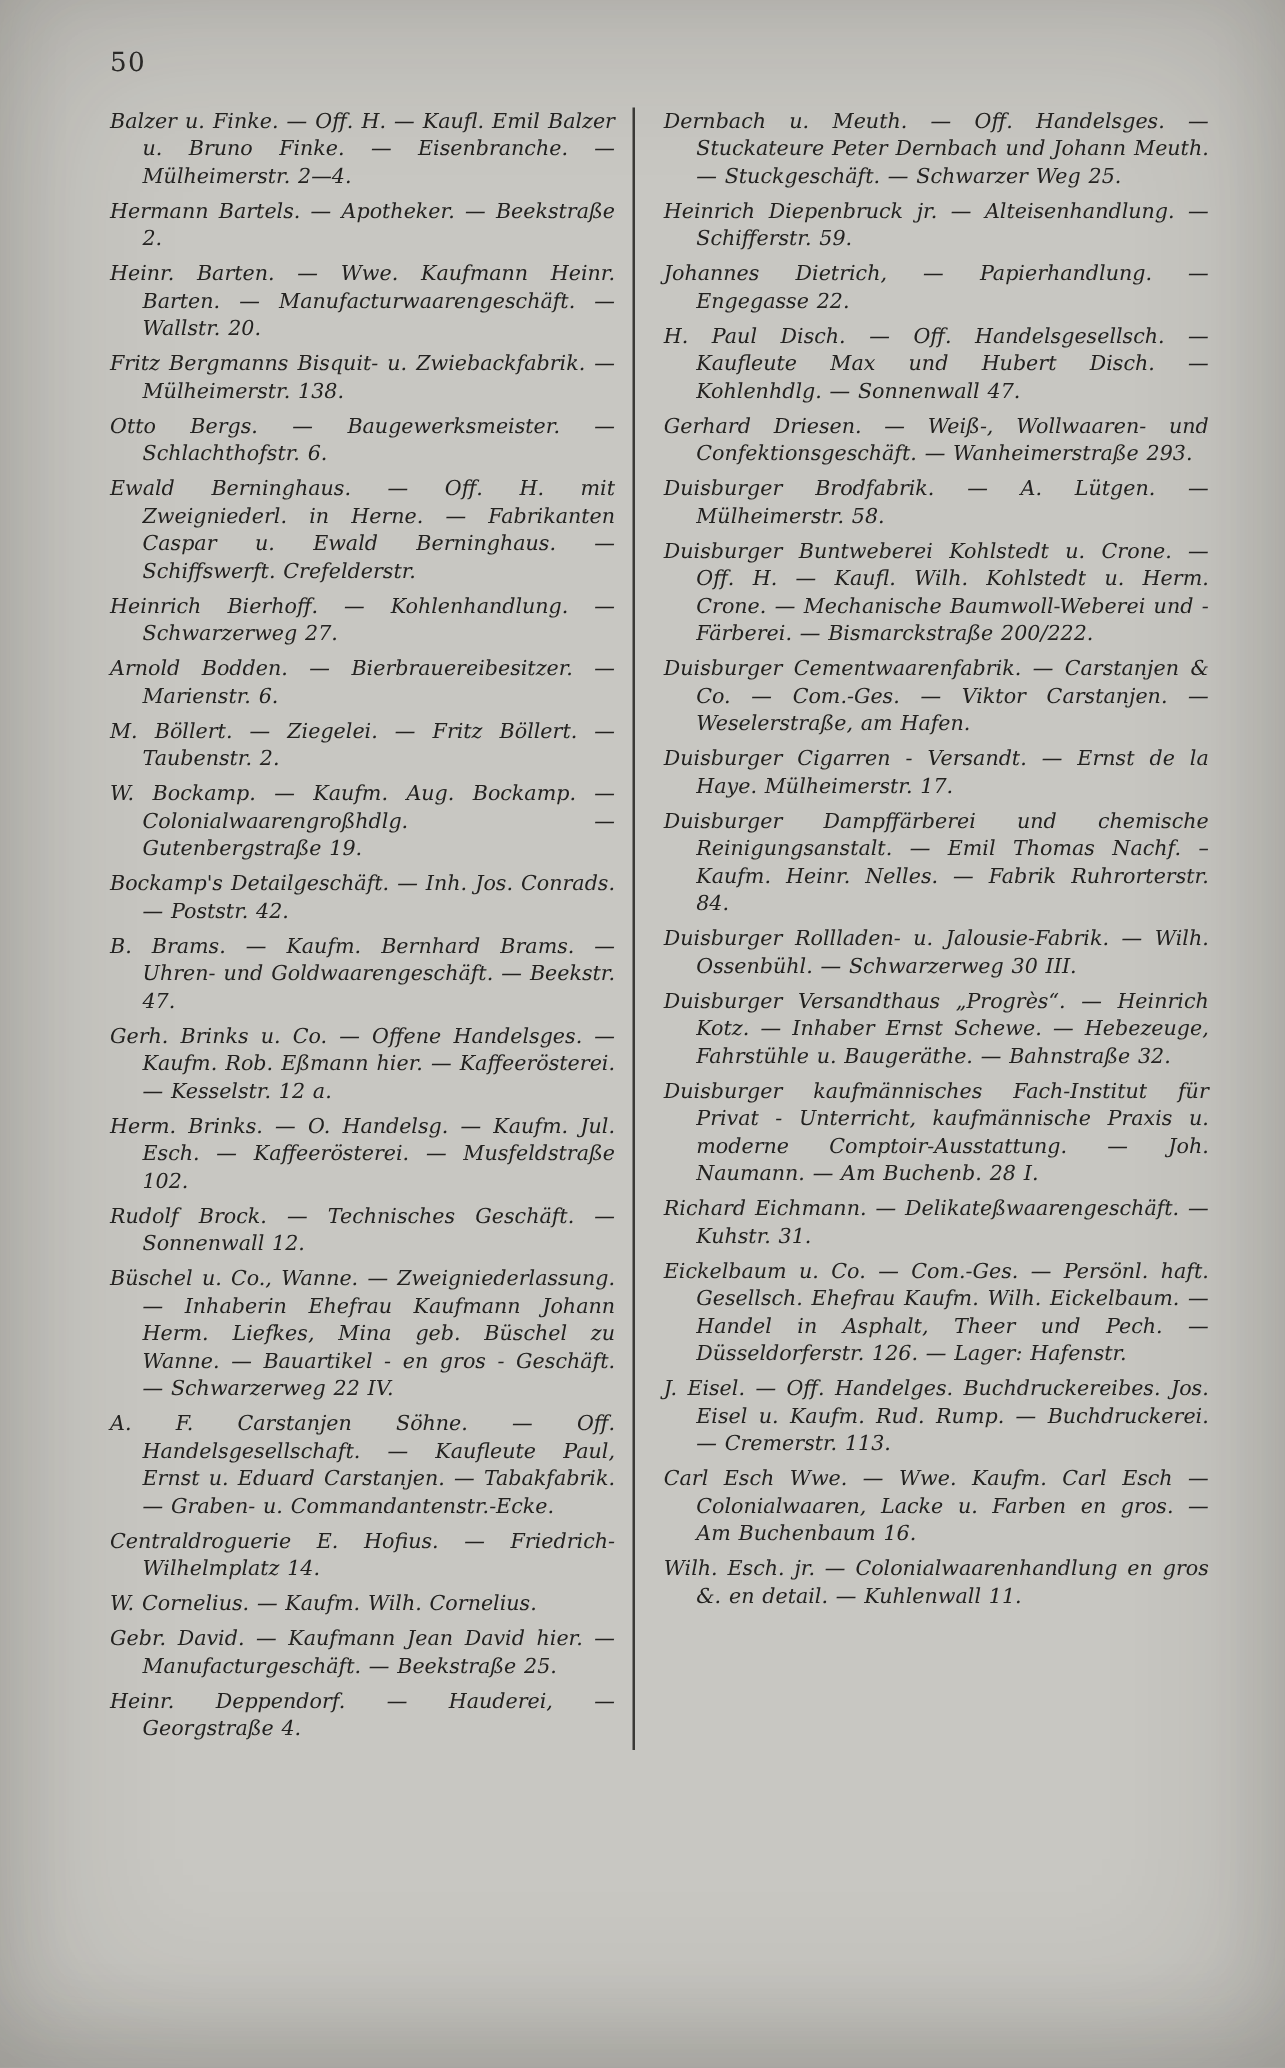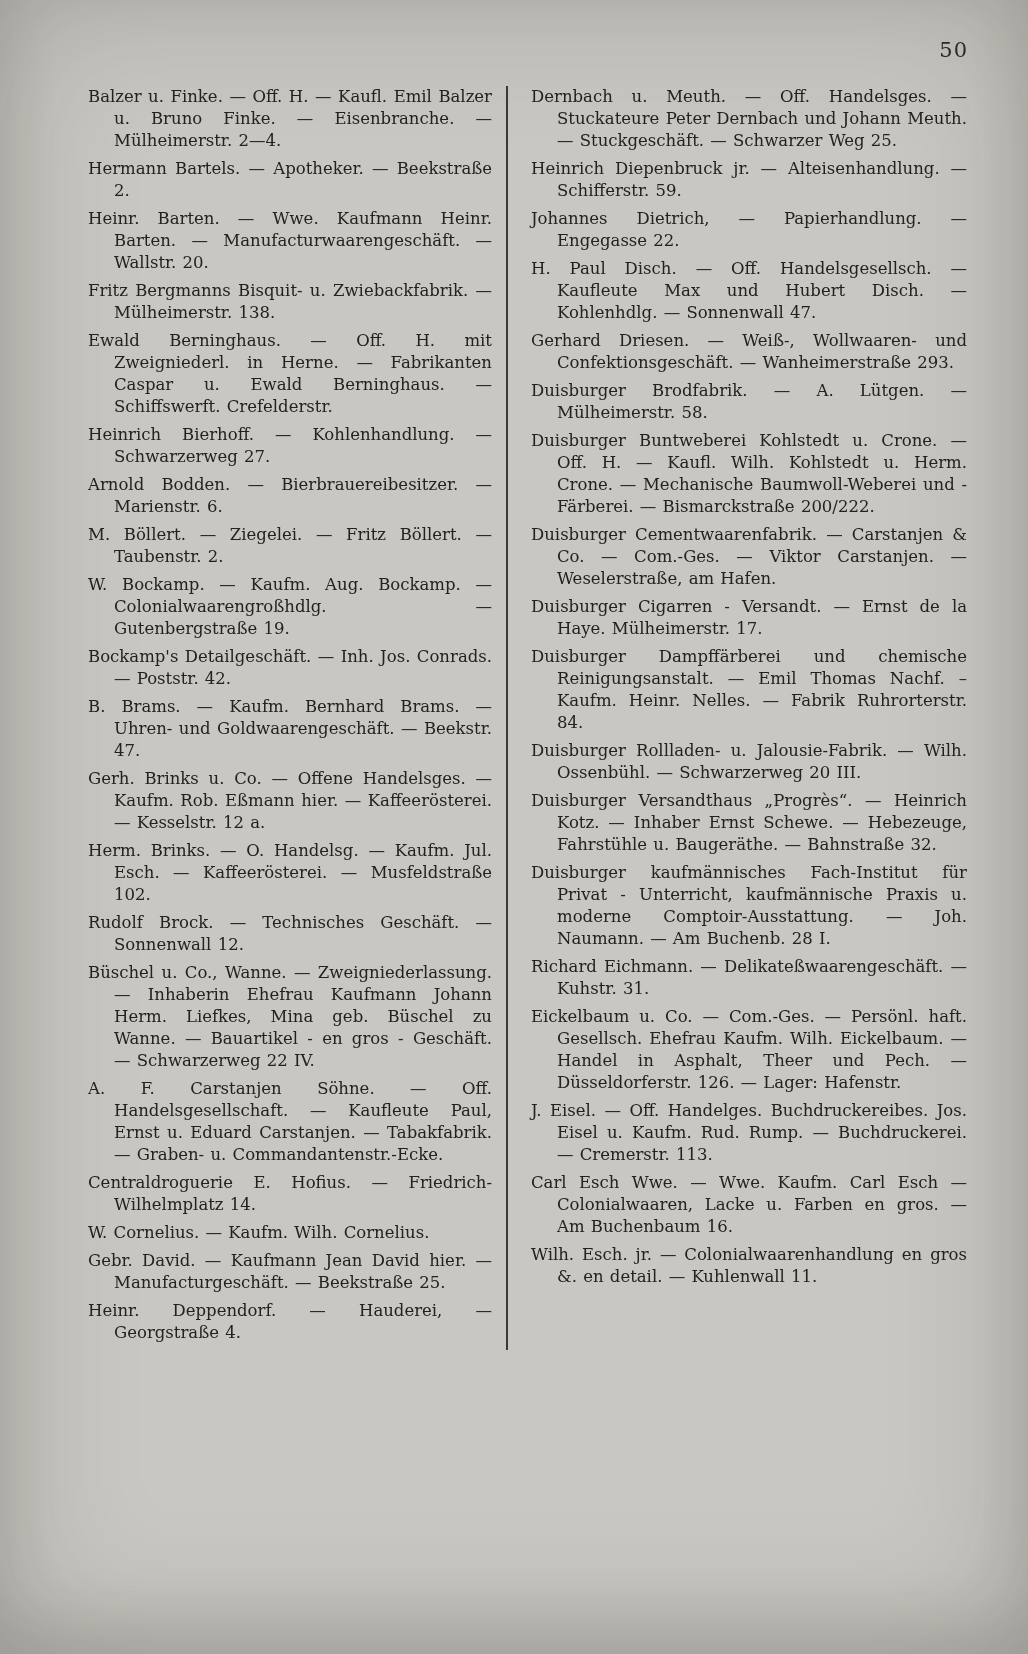--- a/index.html
+++ b/index.html
@@ -16,21 +16,21 @@
     background: #c8c7c2;
     box-shadow: inset 0 0 140px rgba(40,38,34,0.22), inset 0 -30px 60px rgba(40,38,34,0.12);
     overflow: hidden;
     color: #232220;
   }
   .page-number {
     position: absolute;
     top: 38px;
     left: 88px;
     width: 880px;
-    text-align: right;
+    text-align: left;
     font-size: 21px;
     letter-spacing: 1px;
     color: #2a2927;
   }
   .content {
     position: absolute;
     top: 86px;
     left: 88px;
     width: 882px;
     display: flex;
@@ -46,34 +46,36 @@
   .divider {
     width: 2px;
     background: #3a3936;
     flex: 0 0 2px;
   }
   .entry {
     margin: 0 0 6px 0;
     padding-left: 26px;
     text-indent: -26px;
     word-spacing: 1px;
+    font-style: italic;
   }
 </style>
 </head>
 <body>
 
 <div class="page">
   <div class="page-number">50</div>
 
   <div class="content">
     <div class="column left">
         <p class="entry">Balzer u. Finke. — Off. H. — Kaufl. Emil Balzer u. Bruno Finke. — Eisenbranche. — Mülheimerstr. 2—4.</p>
         <p class="entry">Hermann Bartels. — Apotheker. — Beekstraße 2.</p>
         <p class="entry">Heinr. Barten. — Wwe. Kaufmann Heinr. Barten. — Manufacturwaarengeschäft. — Wallstr. 20.</p>
         <p class="entry">Fritz Bergmanns Bisquit- u. Zwiebackfabrik. — Mülheimerstr. 138.</p>
+        <p class="entry">Otto Bergs. — Baugewerksmeister. — Schlachthofstr. 6.</p>
         <p class="entry">Ewald Berninghaus. — Off. H. mit Zweigniederl. in Herne. — Fabrikanten Caspar u. Ewald Berninghaus. — Schiffswerft. Crefelderstr.</p>
         <p class="entry">Heinrich Bierhoff. — Kohlenhandlung. — Schwarzerweg 27.</p>
         <p class="entry">Arnold Bodden. — Bierbrauereibesitzer. — Marienstr. 6.</p>
         <p class="entry">M. Böllert. — Ziegelei. — Fritz Böllert. — Taubenstr. 2.</p>
         <p class="entry">W. Bockamp. — Kaufm. Aug. Bockamp. — Colonialwaarengroßhdlg. — Gutenbergstraße 19.</p>
         <p class="entry">Bockamp's Detailgeschäft. — Inh. Jos. Conrads. — Poststr. 42.</p>
         <p class="entry">B. Brams. — Kaufm. Bernhard Brams. — Uhren- und Goldwaarengeschäft. — Beekstr. 47.</p>
         <p class="entry">Gerh. Brinks u. Co. — Offene Handelsges. — Kaufm. Rob. Eßmann hier. — Kaffeerösterei. — Kesselstr. 12 a.</p>
         <p class="entry">Herm. Brinks. — O. Handelsg. — Kaufm. Jul. Esch. — Kaffeerösterei. — Musfeldstraße 102.</p>
         <p class="entry">Rudolf Brock. — Technisches Geschäft. — Sonnenwall 12.</p>
@@ -91,21 +93,21 @@
         <p class="entry">Dernbach u. Meuth. — Off. Handelsges. — Stuckateure Peter Dernbach und Johann Meuth. — Stuckgeschäft. — Schwarzer Weg 25.</p>
         <p class="entry">Heinrich Diepenbruck jr. — Alteisenhandlung. — Schifferstr. 59.</p>
         <p class="entry">Johannes Dietrich, — Papierhandlung. — Engegasse 22.</p>
         <p class="entry">H. Paul Disch. — Off. Handelsgesellsch. — Kaufleute Max und Hubert Disch. — Kohlenhdlg. — Sonnenwall 47.</p>
         <p class="entry">Gerhard Driesen. — Weiß-, Wollwaaren- und Confektionsgeschäft. — Wanheimerstraße 293.</p>
         <p class="entry">Duisburger Brodfabrik. — A. Lütgen. — Mülheimerstr. 58.</p>
         <p class="entry">Duisburger Buntweberei Kohlstedt u. Crone. — Off. H. — Kaufl. Wilh. Kohlstedt u. Herm. Crone. — Mechanische Baumwoll-Weberei und -Färberei. — Bismarckstraße 200/222.</p>
         <p class="entry">Duisburger Cementwaarenfabrik. — Carstanjen &amp; Co. — Com.-Ges. — Viktor Carstanjen. — Weselerstraße, am Hafen.</p>
         <p class="entry">Duisburger Cigarren - Versandt. — Ernst de la Haye. Mülheimerstr. 17.</p>
         <p class="entry">Duisburger Dampffärberei und chemische Reinigungsanstalt. — Emil Thomas Nachf. – Kaufm. Heinr. Nelles. — Fabrik Ruhrorterstr. 84.</p>
-        <p class="entry">Duisburger Rollladen- u. Jalousie-Fabrik. — Wilh. Ossenbühl. — Schwarzerweg 20 III.</p>
+        <p class="entry">Duisburger Rollladen- u. Jalousie-Fabrik. — Wilh. Ossenbühl. — Schwarzerweg 30 III.</p>
         <p class="entry">Duisburger Versandthaus „Progrès“. — Heinrich Kotz. — Inhaber Ernst Schewe. — Hebezeuge, Fahrstühle u. Baugeräthe. — Bahnstraße 32.</p>
         <p class="entry">Duisburger kaufmännisches Fach-Institut für Privat - Unterricht, kaufmännische Praxis u. moderne Comptoir-Ausstattung. — Joh. Naumann. — Am Buchenb. 28 I.</p>
         <p class="entry">Richard Eichmann. — Delikateßwaarengeschäft. — Kuhstr. 31.</p>
         <p class="entry">Eickelbaum u. Co. — Com.-Ges. — Persönl. haft. Gesellsch. Ehefrau Kaufm. Wilh. Eickelbaum. — Handel in Asphalt, Theer und Pech. — Düsseldorferstr. 126. — Lager: Hafenstr.</p>
         <p class="entry">J. Eisel. — Off. Handelges. Buchdruckereibes. Jos. Eisel u. Kaufm. Rud. Rump. — Buchdruckerei. — Cremerstr. 113.</p>
         <p class="entry">Carl Esch Wwe. — Wwe. Kaufm. Carl Esch — Colonialwaaren, Lacke u. Farben en gros. — Am Buchenbaum 16.</p>
         <p class="entry">Wilh. Esch. jr. — Colonialwaarenhandlung en gros &amp;. en detail. — Kuhlenwall 11.</p>
       </div>
   </div>
 </div>

